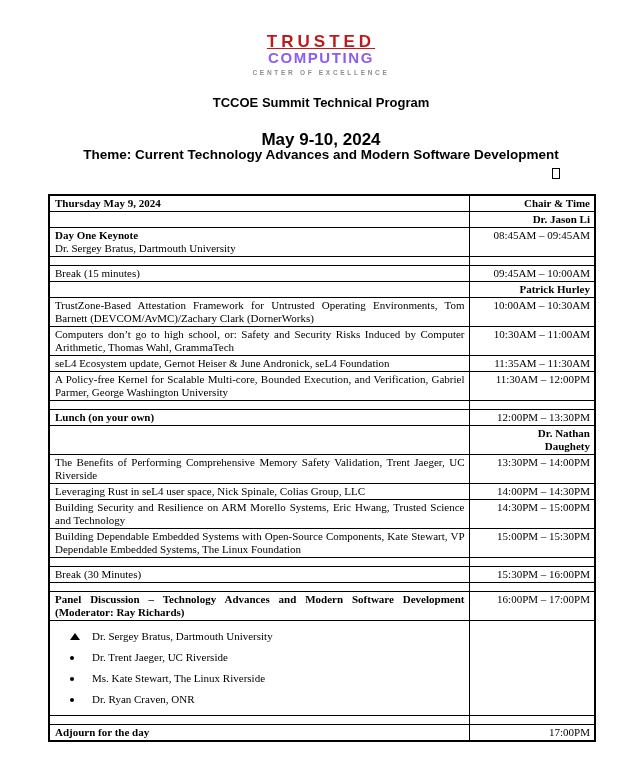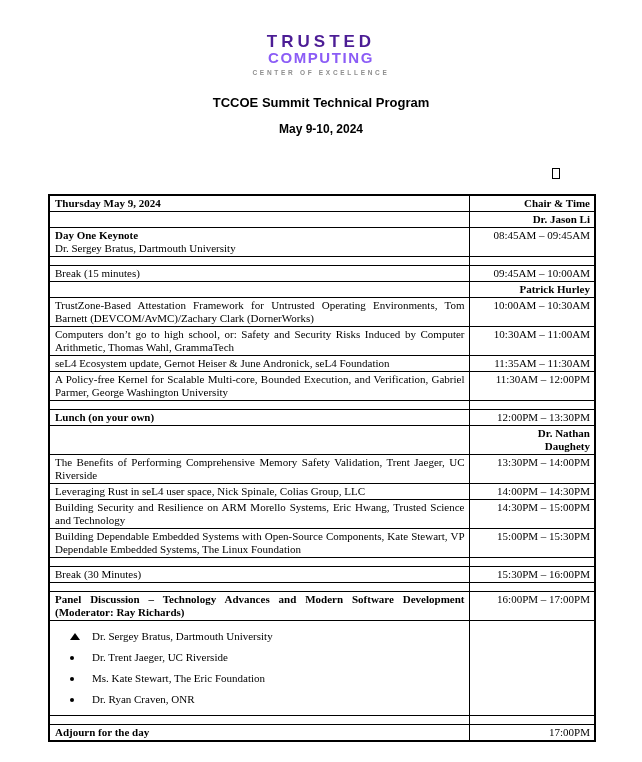--- a/index.html
+++ b/index.html
@@ -19,21 +19,21 @@
   .logo-l1 { font-weight:bold; font-size:17px; letter-spacing:4px; line-height:17px; }
   .logo-l2 { font-weight:bold; font-size:15px; letter-spacing:1.6px; line-height:16px; }
   .logo-tag { font-weight:bold; font-size:6.5px; letter-spacing:2.7px; margin-top:3px; }
 
   
   .doc-title, .doc-dates, .doc-theme {
     position:absolute; left:0; width:100%; text-align:center;
     font-family:"Liberation Sans", sans-serif; font-weight:bold;
   }
   .doc-title { top:95px;  font-size:13px; }
-  .doc-dates { top:122px; font-size:12px; }
+  .doc-dates { top:130px; font-size:17px; }
   .doc-theme { top:147px; font-size:13.5px; }
 
   .glyph-box { position:absolute; top:168px; left:552px; width:8px; height:11px;
                border:1px solid #000; }
 
   
   table.program {
     position:absolute; top:194px; left:48px;
     width:546px; border-collapse:collapse; table-layout:fixed;
     border:2px solid #000;
@@ -54,27 +54,28 @@
   .tri { width:0; height:0; border-left:5px solid transparent;
          border-right:5px solid transparent; border-bottom:7px solid #000; }
   .dot { width:4px; height:4px; border-radius:50%; background:#000; }
 </style>
 </head>
 <body>
 
 <div class="page">
 
   <div class="logo">
-    <div class="logo-l1" style="color: #4c1d95;">TRUSTED</div>
+    <div class="logo-l1" style="color: #b91c1c; text-decoration: underline;">TRUSTED</div>
     <div class="logo-l2" style="color: #8b5cf6;">COMPUTING</div>
     <div class="logo-tag" style="color: rgb(142, 142, 142);">CENTER OF EXCELLENCE</div>
   </div>
 
   <div class="doc-title">TCCOE Summit Technical Program</div>
   <div class="doc-dates">May 9-10, 2024</div>
+  <div class="doc-theme">Theme: Current Technology Advances and Modern Software Development</div>
 
   <span class="glyph-box"></span>
 
   <table class="program">
     <colgroup>
         <col style="width:420px">
         <col style="width:126px">
       </colgroup>
 
     <tbody>
@@ -193,21 +194,21 @@
         <div class="bullet">
           <span class="marker">
                 <span class="dot"></span>
               </span>
           <span>Dr. Trent Jaeger, UC Riverside</span>
         </div>
         <div class="bullet">
           <span class="marker">
                 <span class="dot"></span>
               </span>
-          <span>Ms. Kate Stewart, The Eric Foundation</span>
+          <span>Ms. Kate Stewart, The Linux Riverside</span>
         </div>
         <div class="bullet">
           <span class="marker">
                 <span class="dot"></span>
               </span>
           <span>Dr. Ryan Craven, ONR</span>
         </div>
       </td>
       <td></td>
     </tr>

